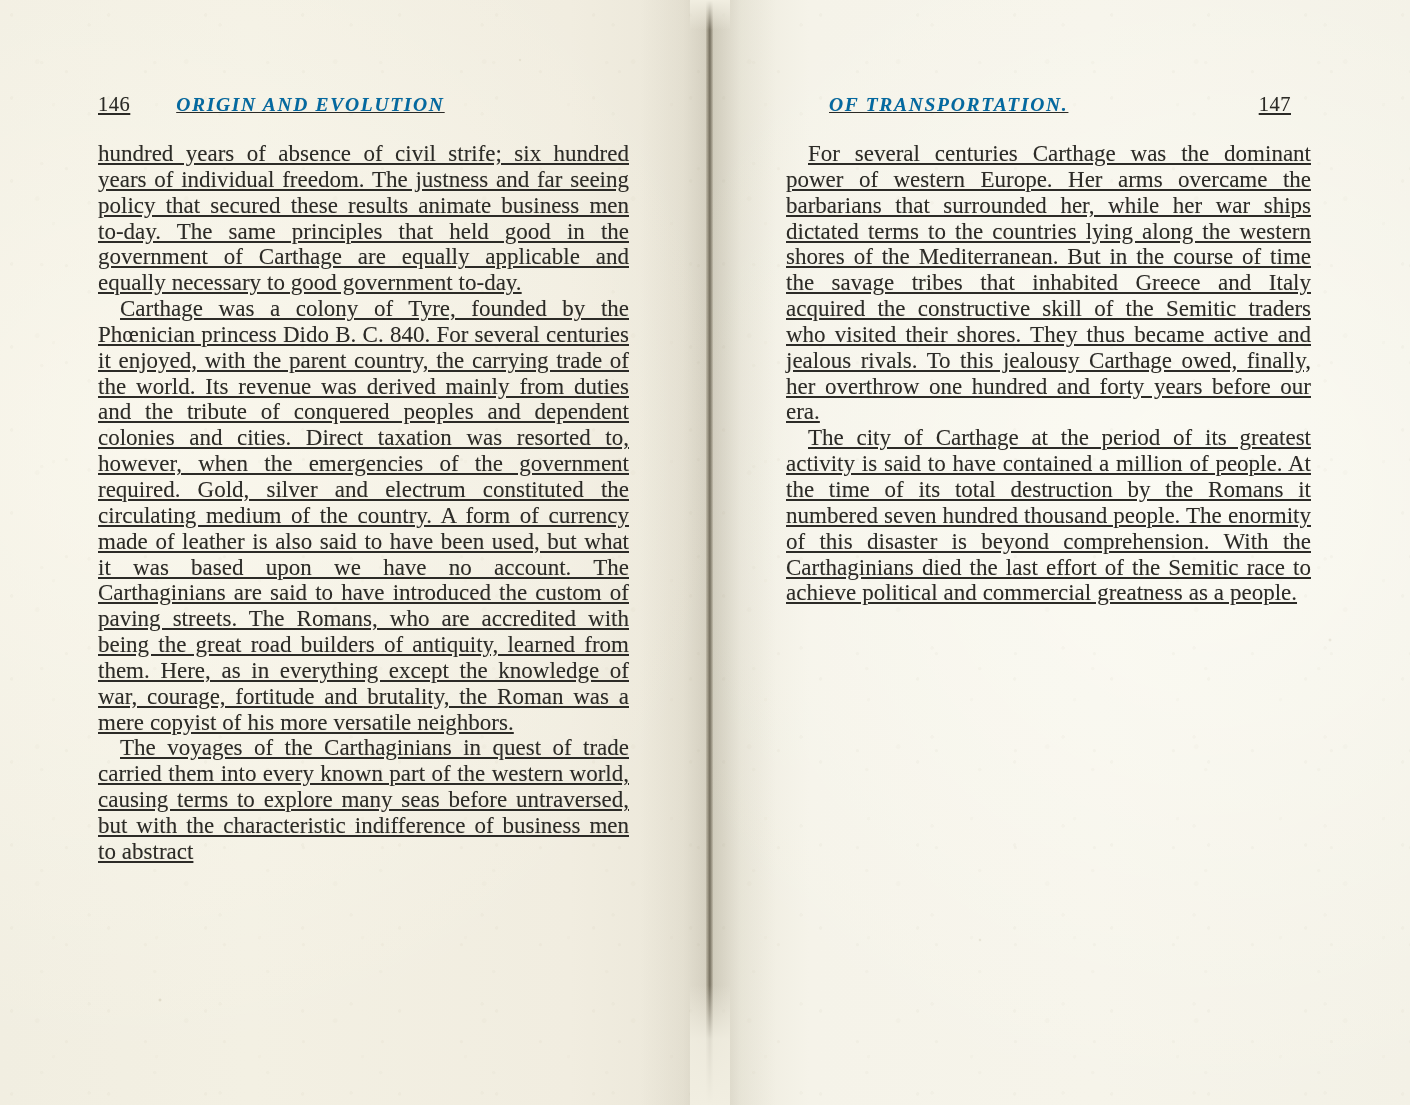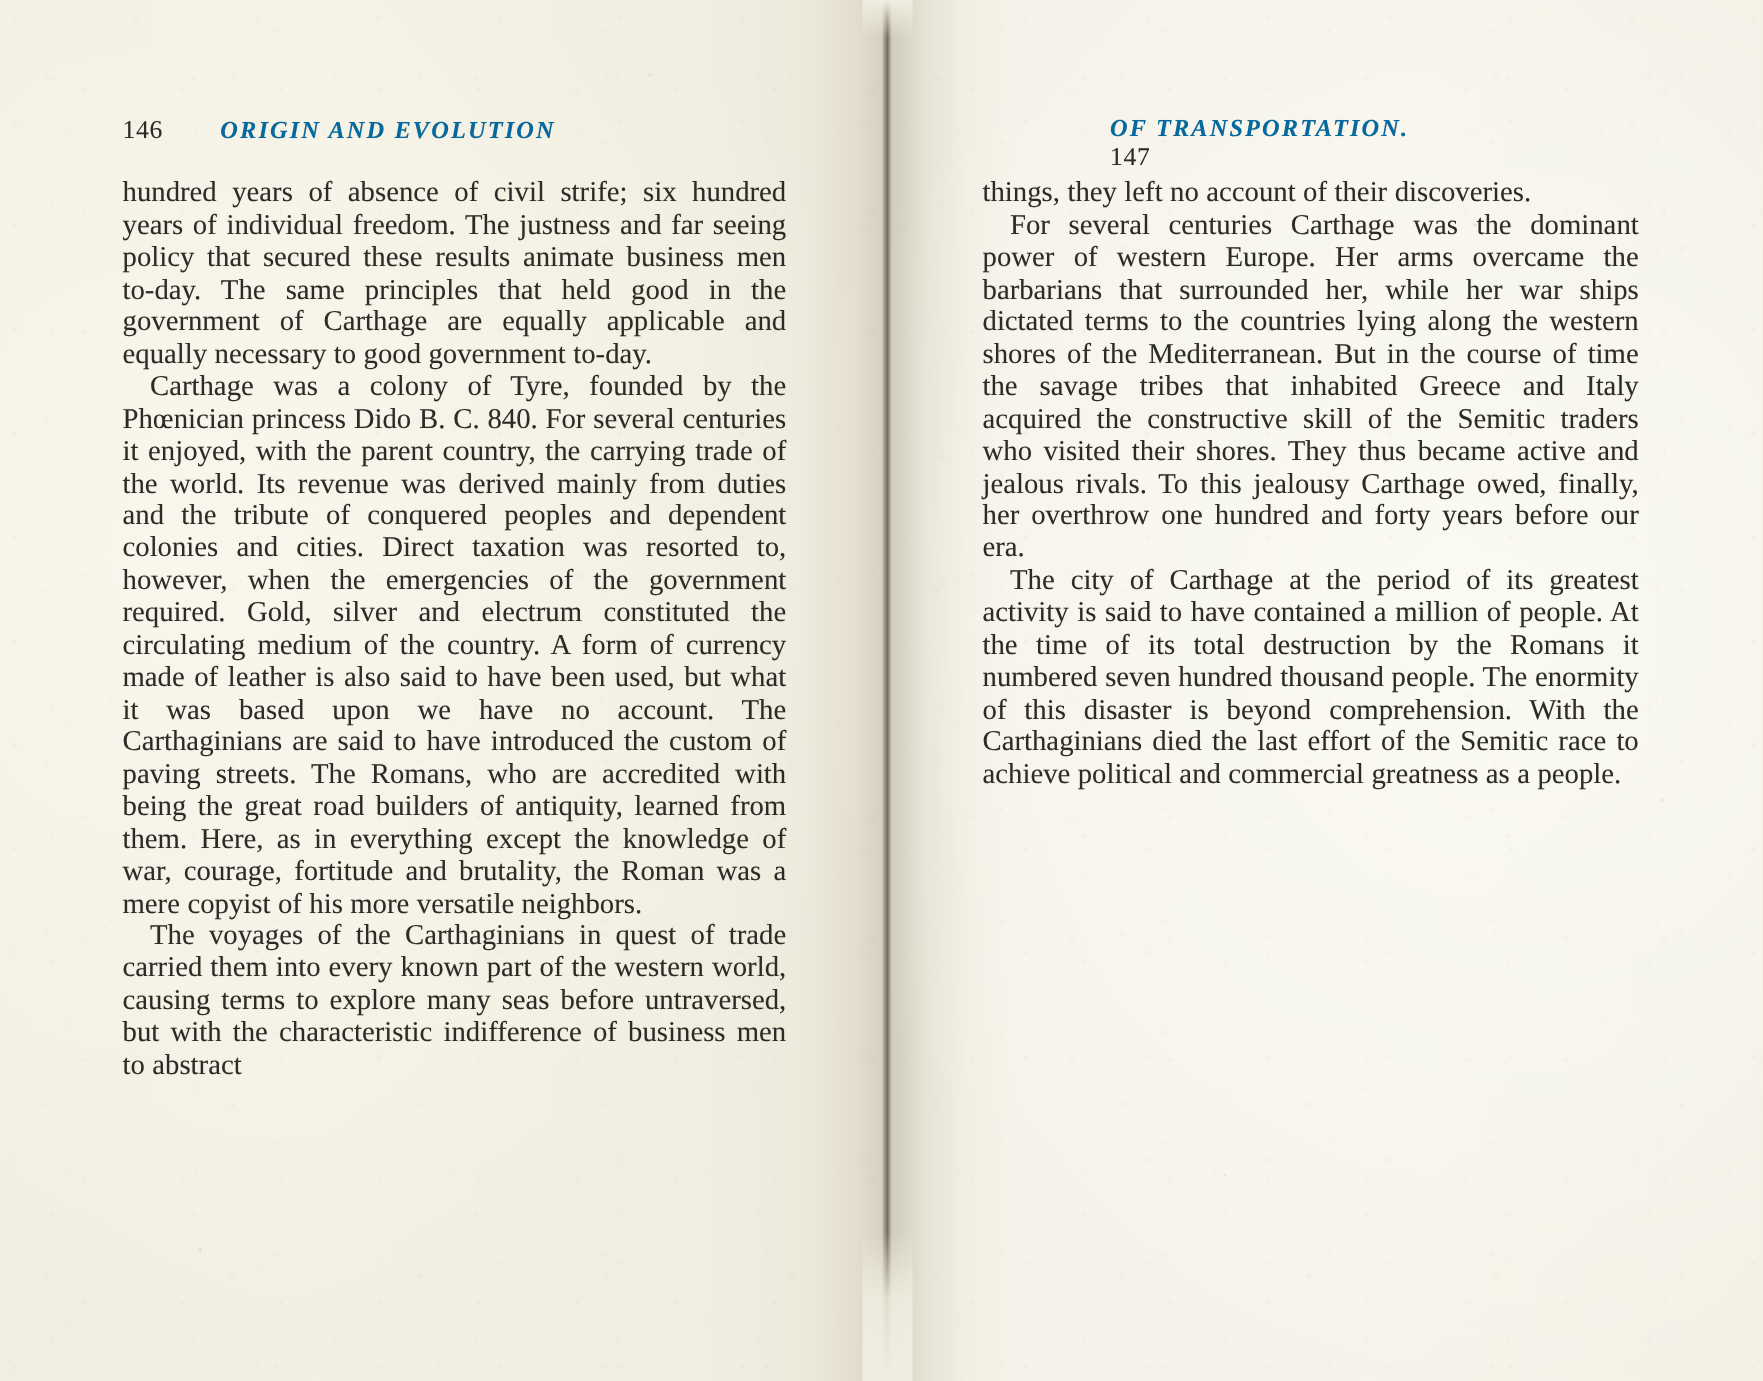--- a/index.html
+++ b/index.html
@@ -107,21 +107,21 @@
   .running-head {
     position: absolute;
     top: 93px;
     height: 26px;
     display: flex;
     align-items: baseline;
     font-size: 20.5px;
     color: #2b2a26;
   }
   .rh-left  { left: 98px;  width: 530px; }
-  .rh-right { left: 826px; width: 524px; flex-direction: column; }
+  .rh-right { left: 767px; width: 524px; }
 
   .folio {
     font-family: "Liberation Serif", serif;
     font-size: 20.5px;
     letter-spacing: 0.5px;
     color: #2b2a26;
     white-space: nowrap;
   }
   .head-title {
     font-style: italic;
@@ -160,20 +160,21 @@
   }
   
   .textblock p.runon { text-indent: 0; }
 
   
   .textblock p { text-align-last: left; }
 
   
   .textblock, .running-head {
     text-shadow: 0 0 0.7px rgba(60,55,40,0.28);
+    text-decoration: underline;
   }
 
   
   #speckles {
     position: absolute;
     inset: 0;
     pointer-events: none;
     opacity: 0.5;
     background-image:
       radial-gradient(circle at 160px 1000px, rgba(150,135,95,0.35) 0 1.1px, rgba(0,0,0,0) 1.8px),
@@ -212,19 +213,18 @@
     <p>Carthage was a colony of Tyre, founded by the Phœnician princess Dido B. C. 840. For several centuries it enjoyed, with the parent country, the carrying trade of the world. Its revenue was derived mainly from duties and the tribute of conquered peoples and dependent colonies and cities. Direct taxation was resorted to, however, when the emergencies of the government required. Gold, silver and electrum constituted the circulating medium of the country. A form of currency made of leather is also said to have been used, but what it was based upon we have no account. The Carthaginians are said to have introduced the custom of paving streets. The Romans, who are accredited with being the great road builders of antiquity, learned from them. Here, as in everything except the knowledge of war, courage, fortitude and brutality, the Roman was a mere copyist of his more versatile neighbors.</p>
     <p>The voyages of the Carthaginians in quest of trade carried them into every known part of the western world, causing terms to explore many seas before untraversed, but with the characteristic indifference of business men to abstract</p>
   </div>
 
   <div class="running-head rh-right">
     <span class="head-title">OF TRANSPORTATION.</span>
     <span class="folio">147</span>
   </div>
 
   <div class="textblock col-right">
-    <p class="runon">things, they left no account of their discoveries.</p>
     <p>For several centuries Carthage was the dominant power of western Europe. Her arms overcame the barbarians that surrounded her, while her war ships dictated terms to the countries lying along the western shores of the Mediterranean. But in the course of time the savage tribes that inhabited Greece and Italy acquired the constructive skill of the Semitic traders who visited their shores. They thus became active and jealous rivals. To this jealousy Carthage owed, finally, her overthrow one hundred and forty years before our era.</p>
     <p>The city of Carthage at the period of its greatest activity is said to have contained a million of people. At the time of its total destruction by the Romans it numbered seven hundred thousand people. The enormity of this disaster is beyond comprehension. With the Carthaginians died the last effort of the Semitic race to achieve political and commercial greatness as a people.</p>
   </div>
 
   <div id="speckles"></div>
 </div>
 
 </body></html>

